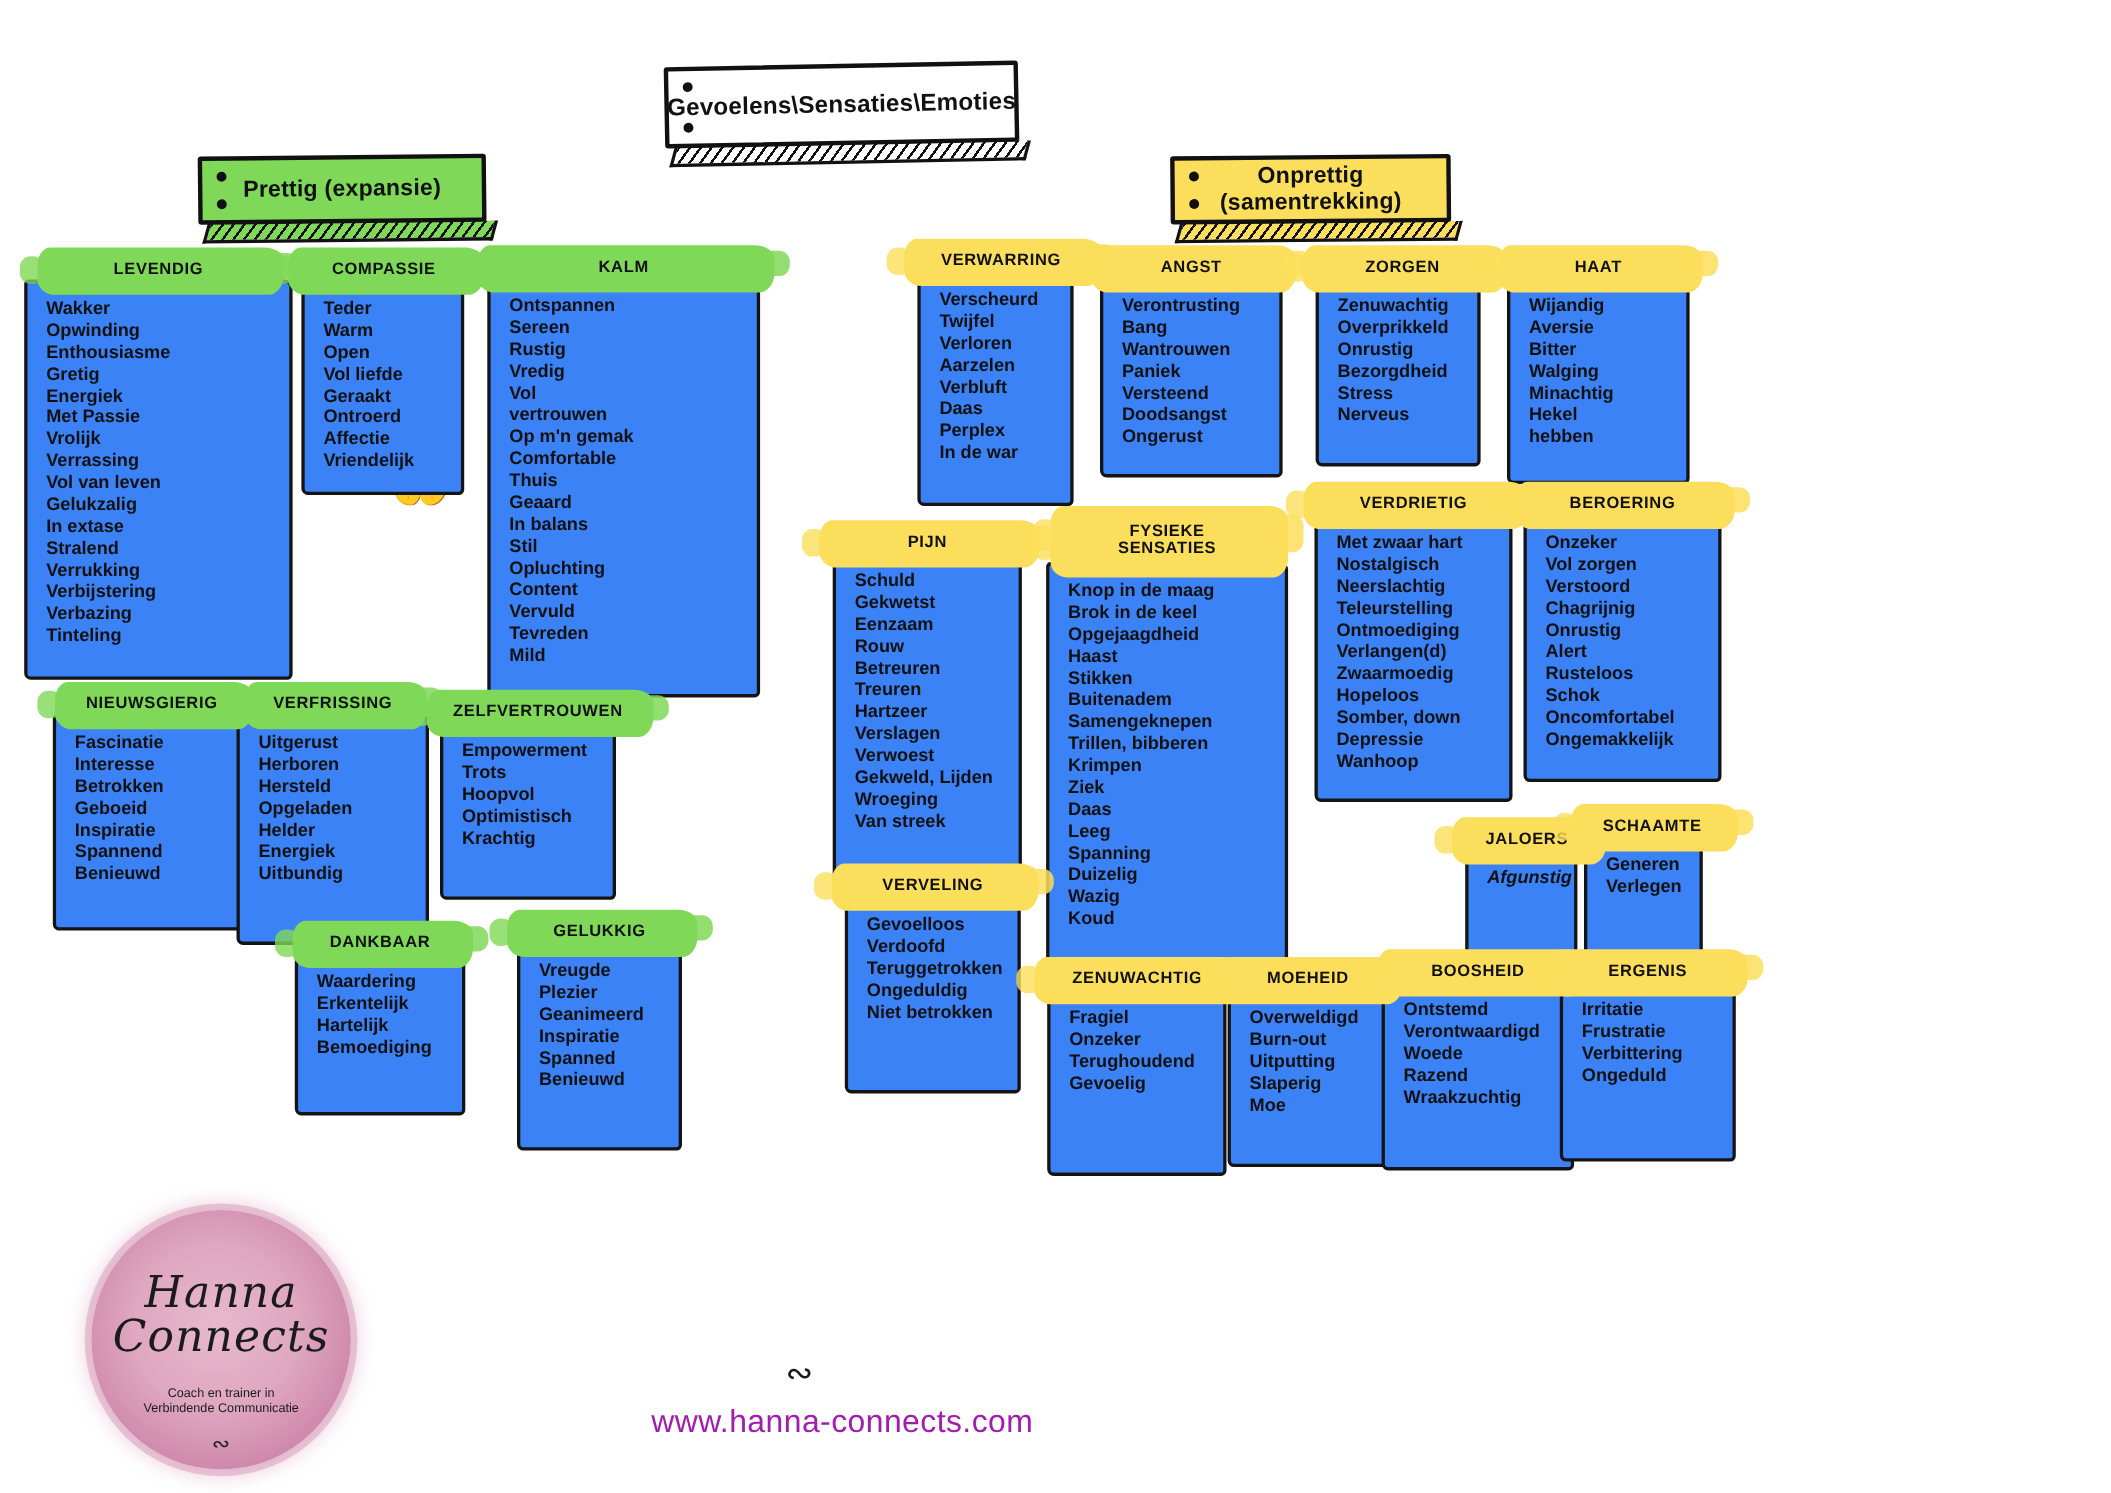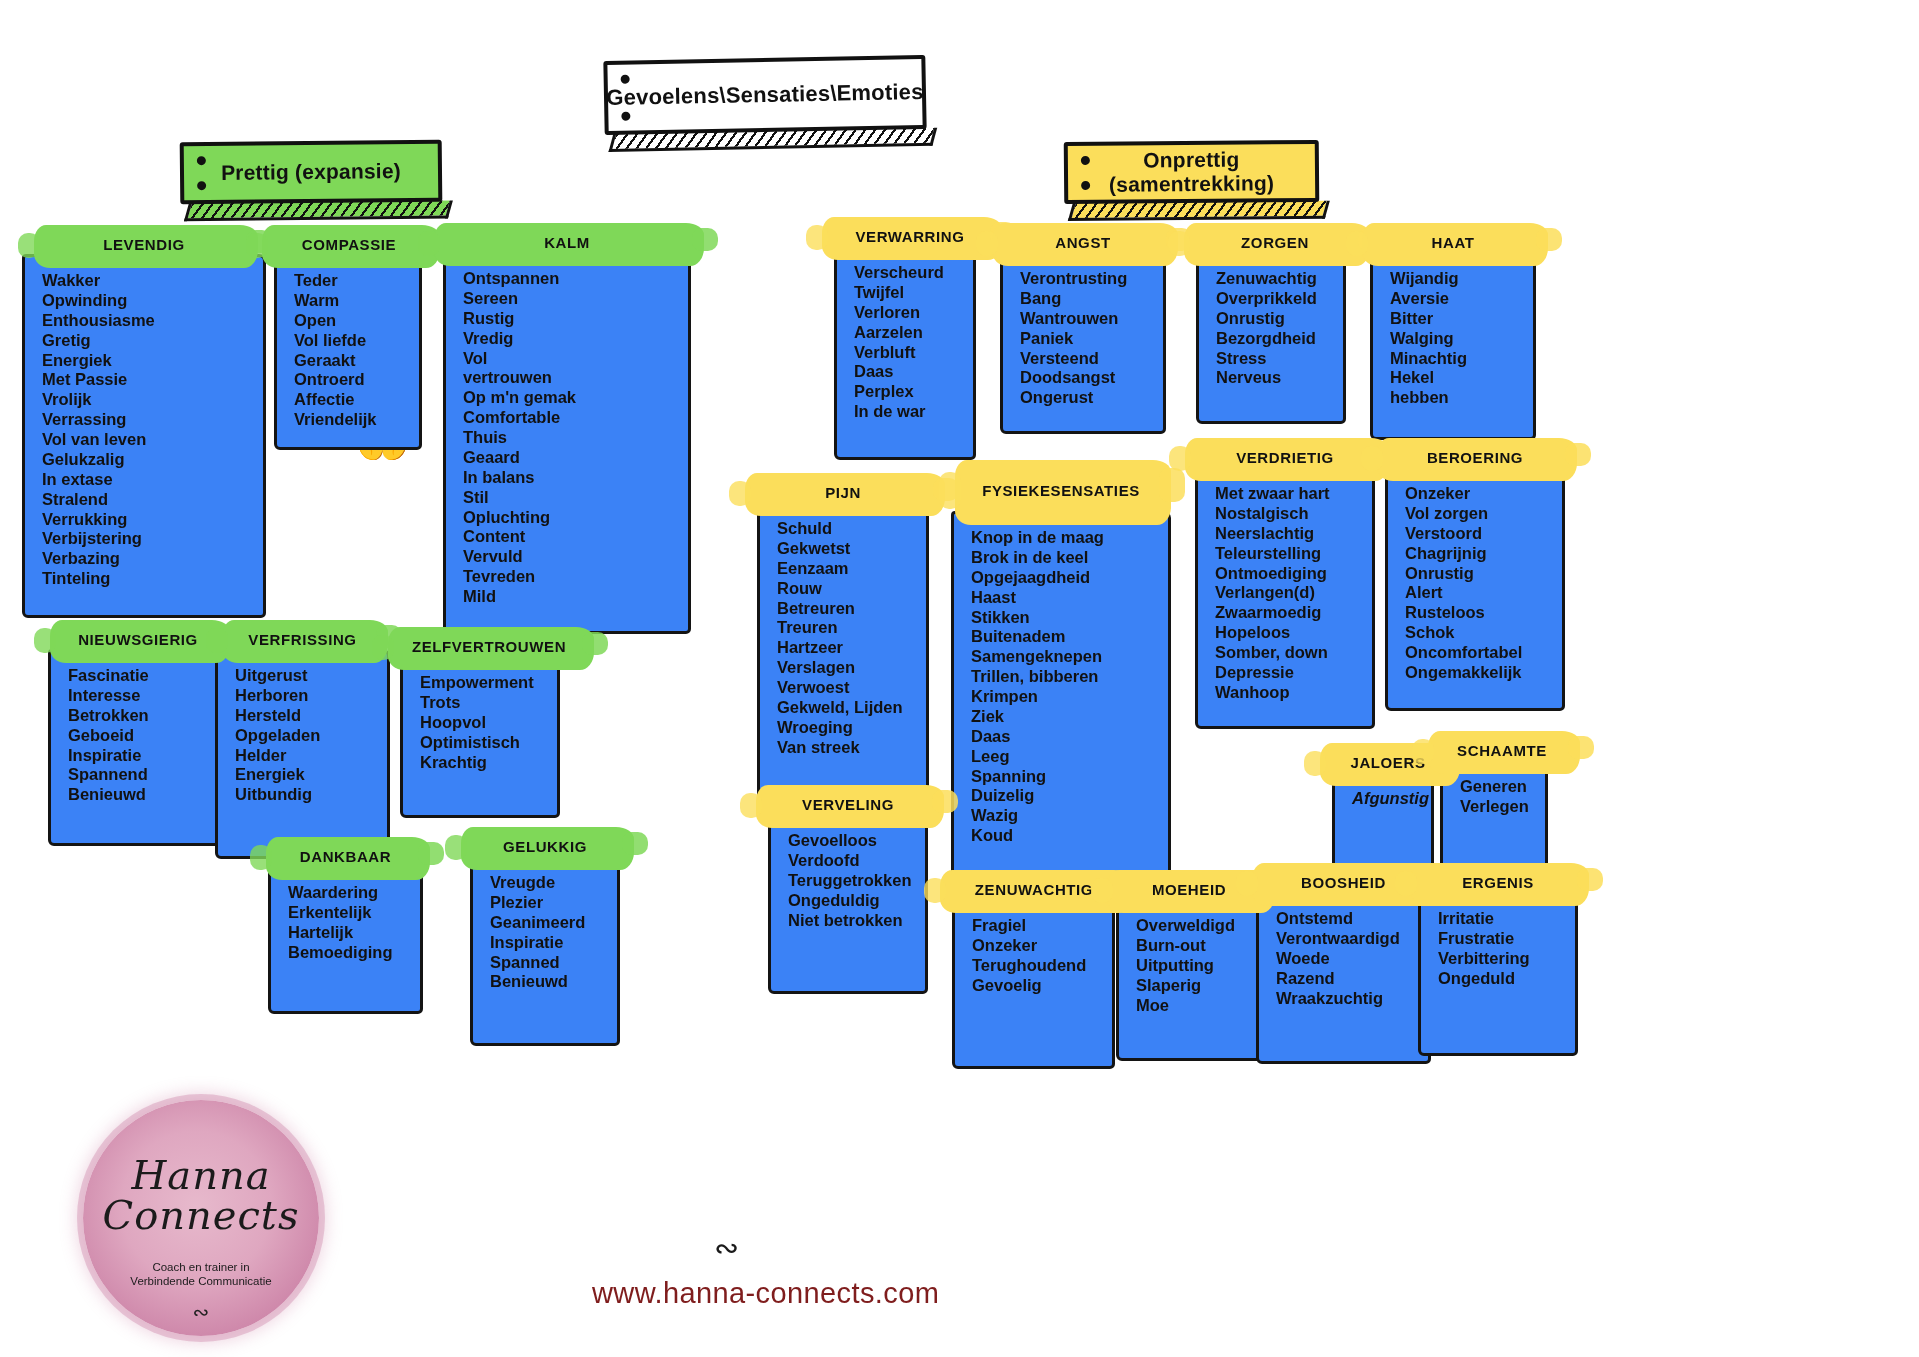--- a/index.html
+++ b/index.html
@@ -62,21 +62,21 @@
   .group { position: absolute; }
   .ghead {
     position: relative;
     height: 30px;
     display: flex; align-items: center; justify-content: center;
     font-size: 15px; font-weight: 700; letter-spacing: .6px;
     color: #111; z-index: 3;
     text-align: center; line-height: 1.05;
     padding: 0 6px;
   }
-  .ghead.two { height: 52px; flex-direction: row; justify-content: center; }
+  .ghead.two { height: 52px; flex-direction: column; justify-content: center; }
   .ghead .swash {
     position: absolute; left: -12px; right: -16px; top: -5px; bottom: -8px;
     z-index: -1;
     border-radius: 12px 18px 14px 16px / 16px 12px 18px 14px;
   }
   .ghead .swash::after {
     content: ""; position: absolute; right: -14px; top: 12%;
     width: 26px; height: 52%;
     border-radius: 10px;
     opacity: .85;
@@ -140,21 +140,21 @@
     font-size: 11.5px; color: #1b1b1b; line-height: 1.25;
     font-family: "Liberation Sans", sans-serif;
   }
   #logo .flourish {
     position: absolute; left: 0; right: 0; top: 200px;
     text-align: center; font-size: 20px; color: #222;
   }
 
   #site-url {
     position: absolute; left: 592px; top: 1277px;
-    font-size: 29px; color: #7f1d1d;
+    font-size: 29px; color: #a21caf;
     font-family: "Liberation Sans", sans-serif;
     letter-spacing: .4px;
   }
   #swirl {
     position: absolute; left: 714px; top: 1230px;
     font-size: 30px; color: #1a1a1a;
   }
 </style>
 </head>
 <body>

